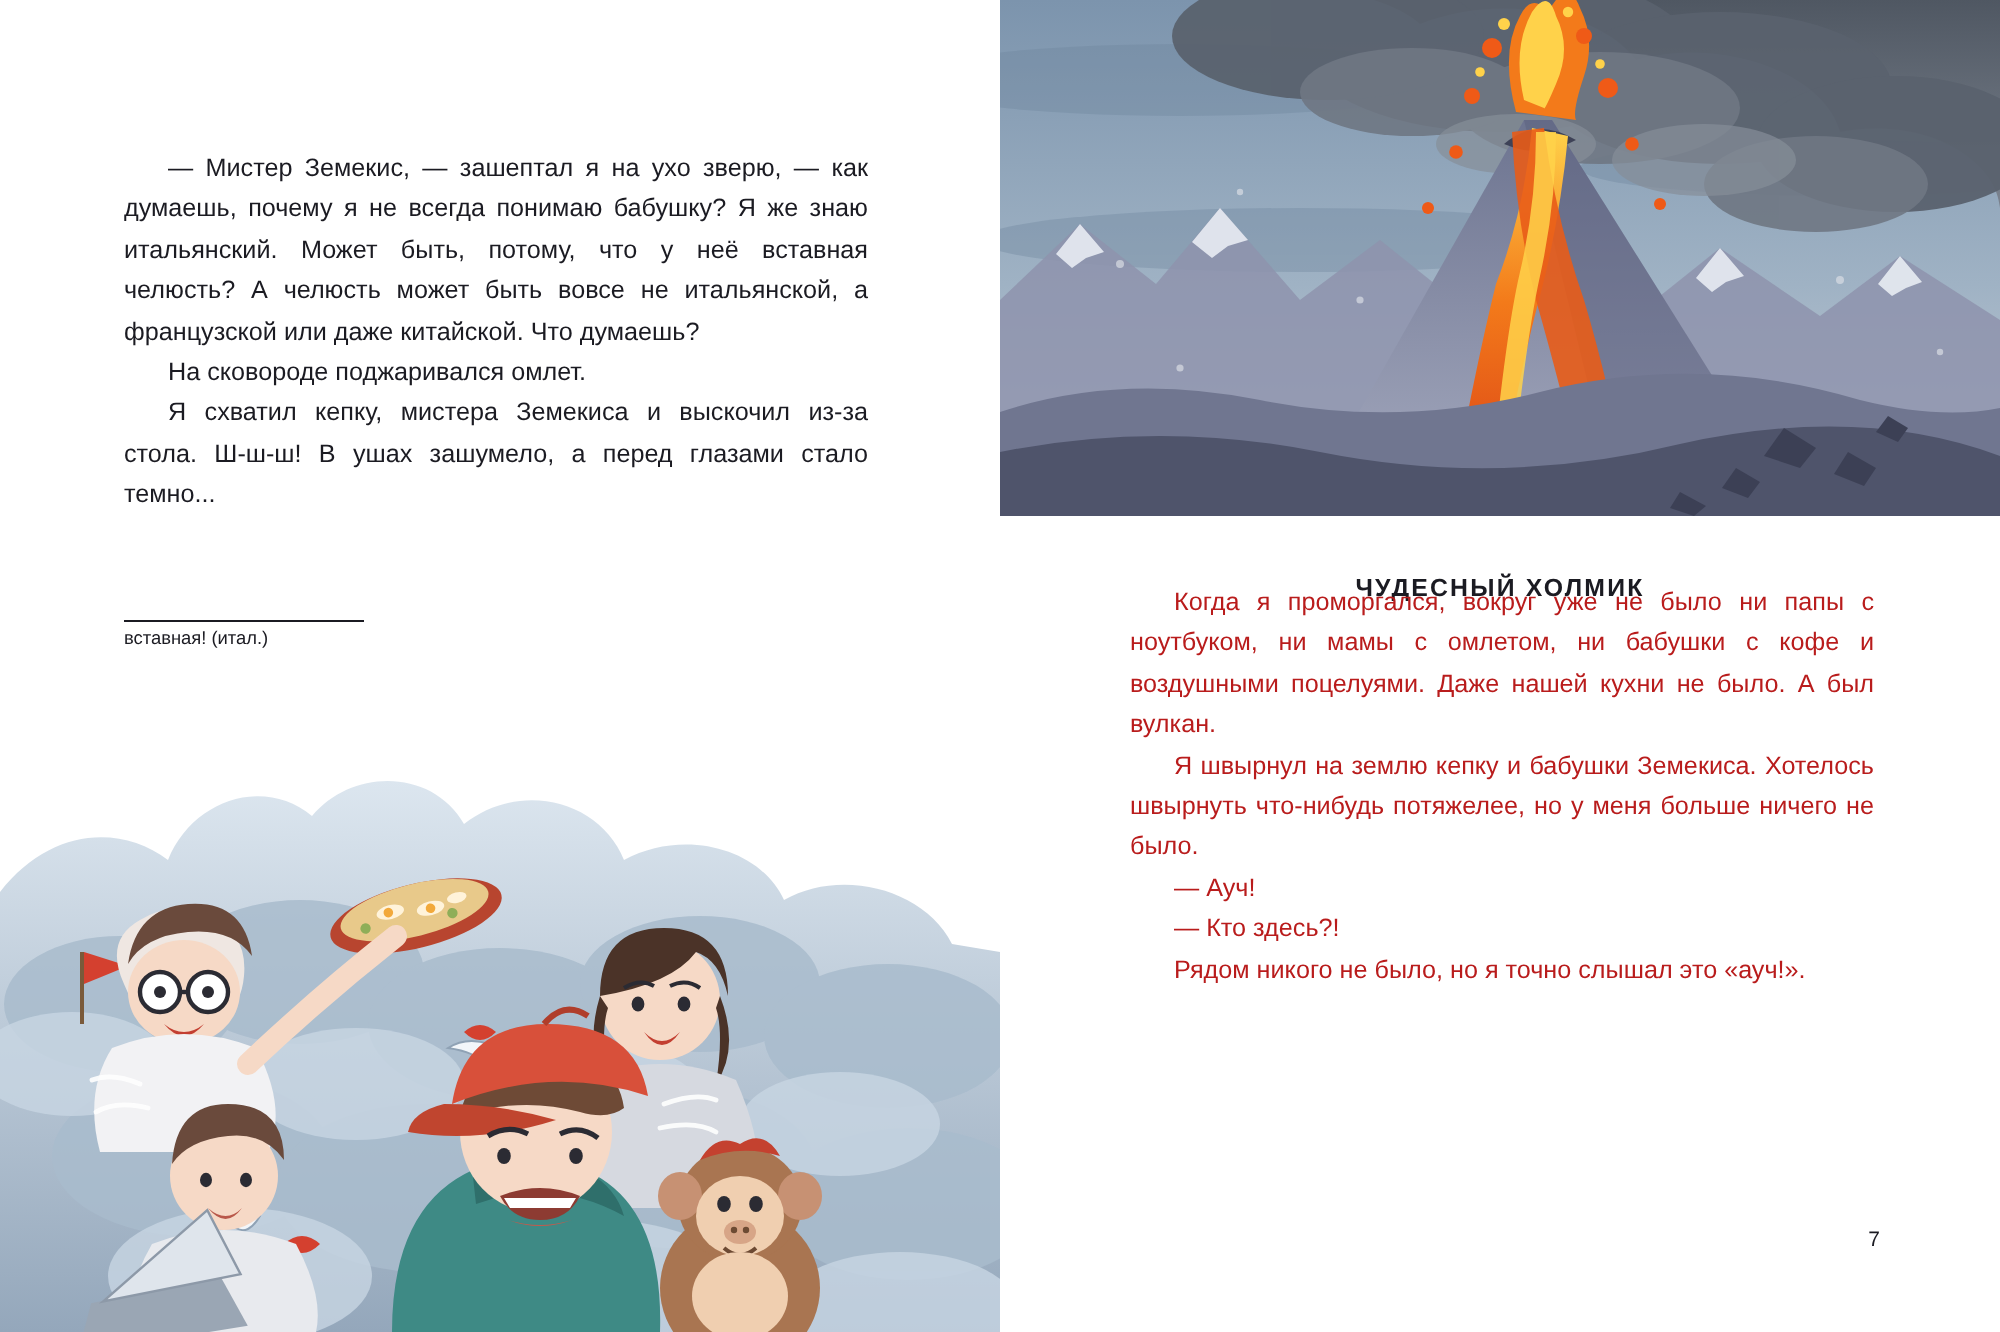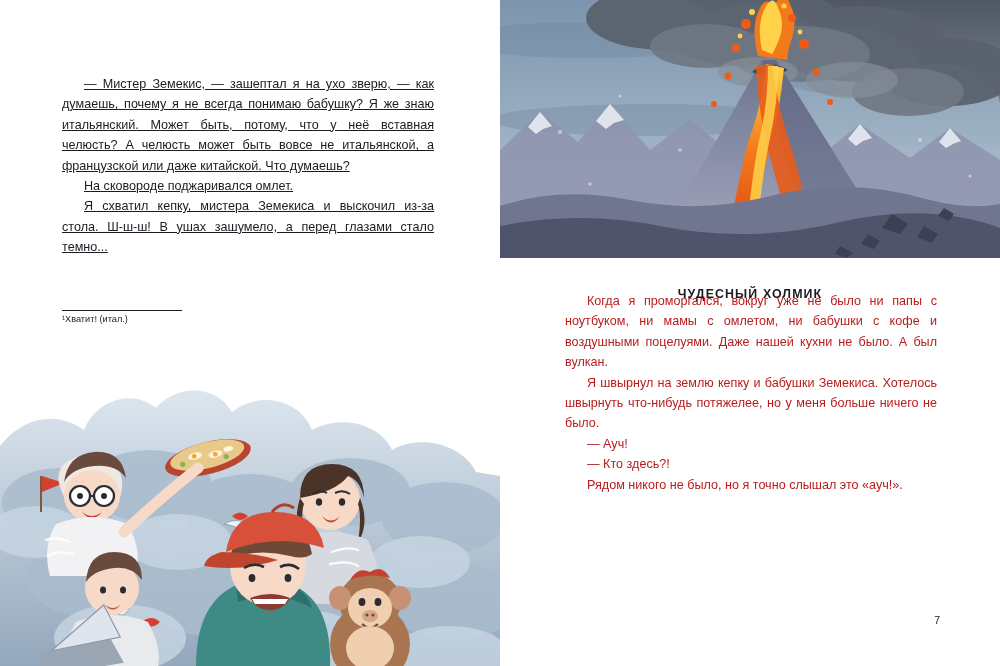--- a/index.html
+++ b/index.html
@@ -31,21 +31,20 @@
   }
   .text-block-left {
     position: absolute;
     left: 62px;
     top: 74px;
     width: 372px;
     font-size: 12.6px;
     line-height: 20.4px;
     color: #1b1b22;
     text-align: justify;
-    text-decoration: underline;
   }
   .text-block-left p {
     margin: 0;
     text-indent: 22px;
   }
   .footnote {
     position: absolute;
     left: 62px;
     top: 310px;
     width: 372px;
@@ -123,21 +122,21 @@
 
   <div class="page-left">
 
     <div class="text-block-left">
       <p>— Мистер Земекис, — зашептал я на ухо зверю, — как думаешь, почему я не всегда понимаю бабушку? Я же знаю итальянский. Может быть, потому, что у неё вставная челюсть? А челюсть может быть вовсе не итальянской, а французской или даже китайской. Что думаешь?</p>
       <p>На сковороде поджаривался омлет.</p>
       <p>Я схватил кепку, мистера Земекиса и выскочил из-за стола. Ш-ш-ш! В ушах зашумело, а перед глазами стало темно...</p>
     </div>
 
     <div class="footnote">
-      <span class="fn-text">¹Хватит! (итал.)</span>
+      <span class="fn-text">вставная! (итал.)</span>
     </div>
 
     <div class="illus-left">
       <svg width="500" height="340" viewBox="0 0 500 340" xmlns="http://www.w3.org/2000/svg">
         <defs>
           <linearGradient id="cloudG" x1="0" y1="0" x2="0" y2="1">
             <stop offset="0%" stop-color="#dce6ef"></stop>
             <stop offset="100%" stop-color="#94a7bb"></stop>
           </linearGradient>
           <clipPath id="leftClip">

